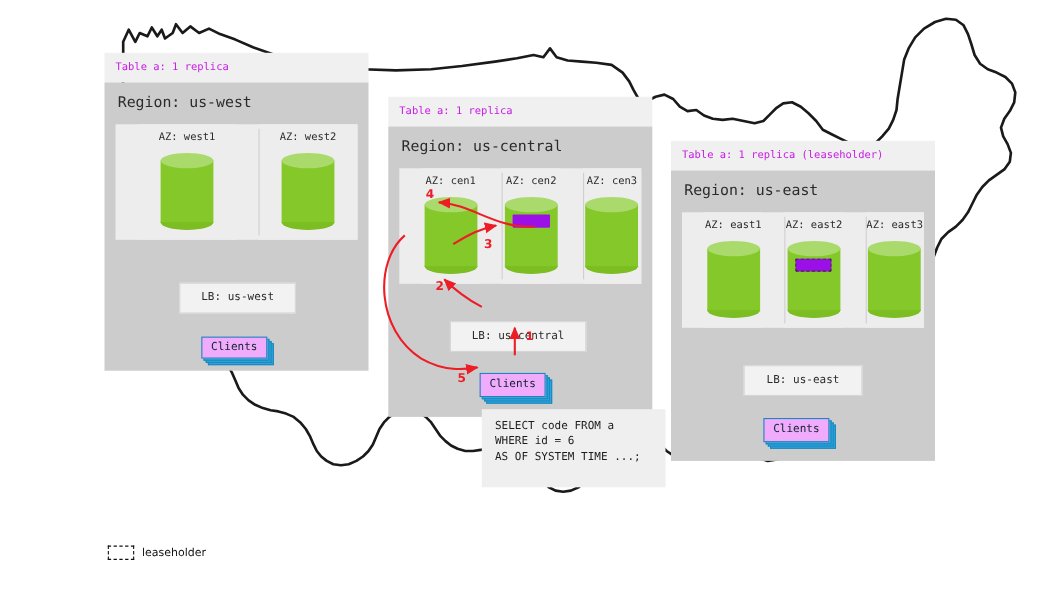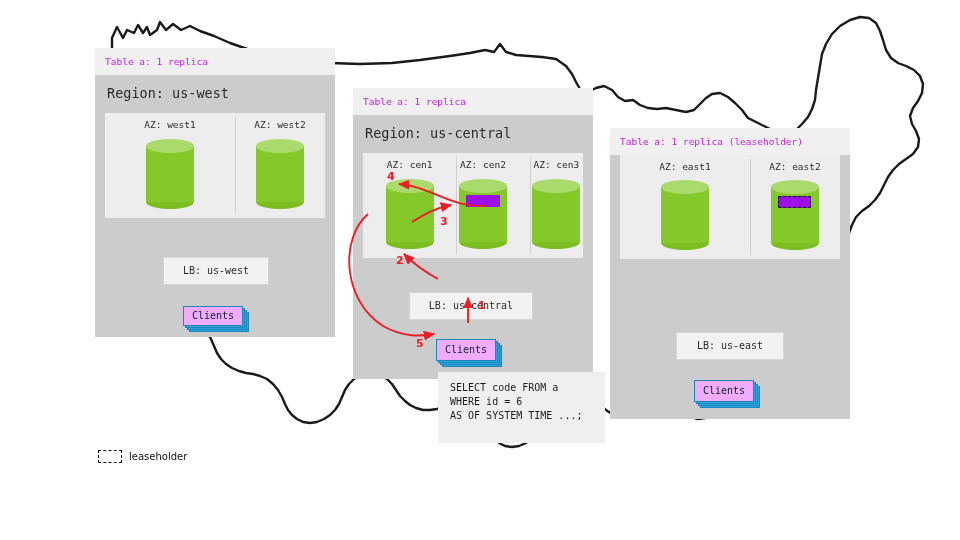--- a/index.html
+++ b/index.html
@@ -74,21 +74,21 @@
   }
 
   
   .sql{
     position:absolute;background:#efefef;
     font-size:10px;line-height:14px;color:#1d1d1d;
     padding:9px 12px 20px 12px;white-space:pre;
   }
 
   
-  .legend{position:absolute;display:flex;align-items:center;gap:7px;}
+  .legend{position:absolute;display:flex;align-items:center;gap:7px;margin-top:46px;}
   .legend .swatch{width:22px;height:11px;border:1.6px dashed #111;background:transparent;}
   .legend .txt{font-family:"DejaVu Sans","Liberation Sans",sans-serif;font-size:10px;color:#111;line-height:1;}
 
   .anum{
     position:absolute;color:#ee1c25;font-size:10.5px;line-height:1;
     font-family:"DejaVu Sans","Liberation Sans",sans-serif;font-weight:bold;
   }
 </style>
 </head>
 <body>
@@ -233,37 +233,46 @@
       </div>
     </div>
 
     <div class="sql" style="left:438px;top:372px;width:143px;">SELECT code FROM a
 WHERE id = 6
 AS OF SYSTEM TIME ...;</div>
 
     <div class="region" style="left:610px;top:128px;width:240px;">
       <div class="region-head">Table a: 1 replica (leaseholder)</div>
       <div class="region-body" style="height:252px;position:relative;">
+        <div class="region-title">Region: us-east</div>
 
         <div class="az-row">
           <div class="az">
             <div class="az-label">AZ: east1</div>
             <div class="cyl" style="width:48px;height:70px;">
               <div class="bot"></div>
               <div class="body"></div>
               <div class="top"></div>
             </div>
           </div>
           <div class="az">
             <div class="az-label">AZ: east2</div>
             <div class="cyl" style="width:48px;height:70px;">
               <div class="bot"></div>
               <div class="body"></div>
               <div class="top"></div>
               <div class="chip lease" style="left:7px;top:16px;width:31px;height:10px;"></div>
+            </div>
+          </div>
+          <div class="az">
+            <div class="az-label">AZ: east3</div>
+            <div class="cyl" style="width:48px;height:70px;">
+              <div class="bot"></div>
+              <div class="body"></div>
+              <div class="top"></div>
             </div>
           </div>
         </div>
 
         <div class="lb" style="left:66px;top:177px;width:78px;">LB: us-east</div>
 
         <div class="clients" style="left:84px;top:225px;width:74px;height:28px;">
           <div class="sheet" style="left:6px;top:6px;width:58px;height:20px;"></div>
           <div class="sheet" style="left:4px;top:4px;width:58px;height:20px;"></div>
           <div class="sheet" style="left:2px;top:2px;width:58px;height:20px;"></div>

